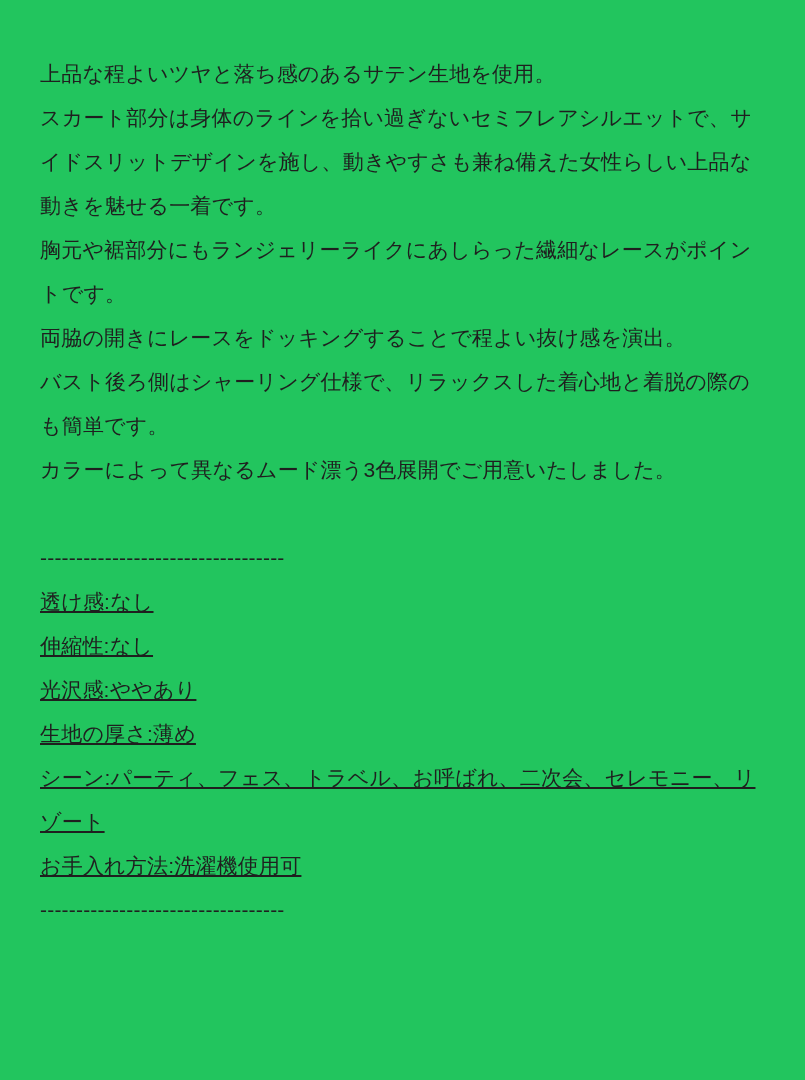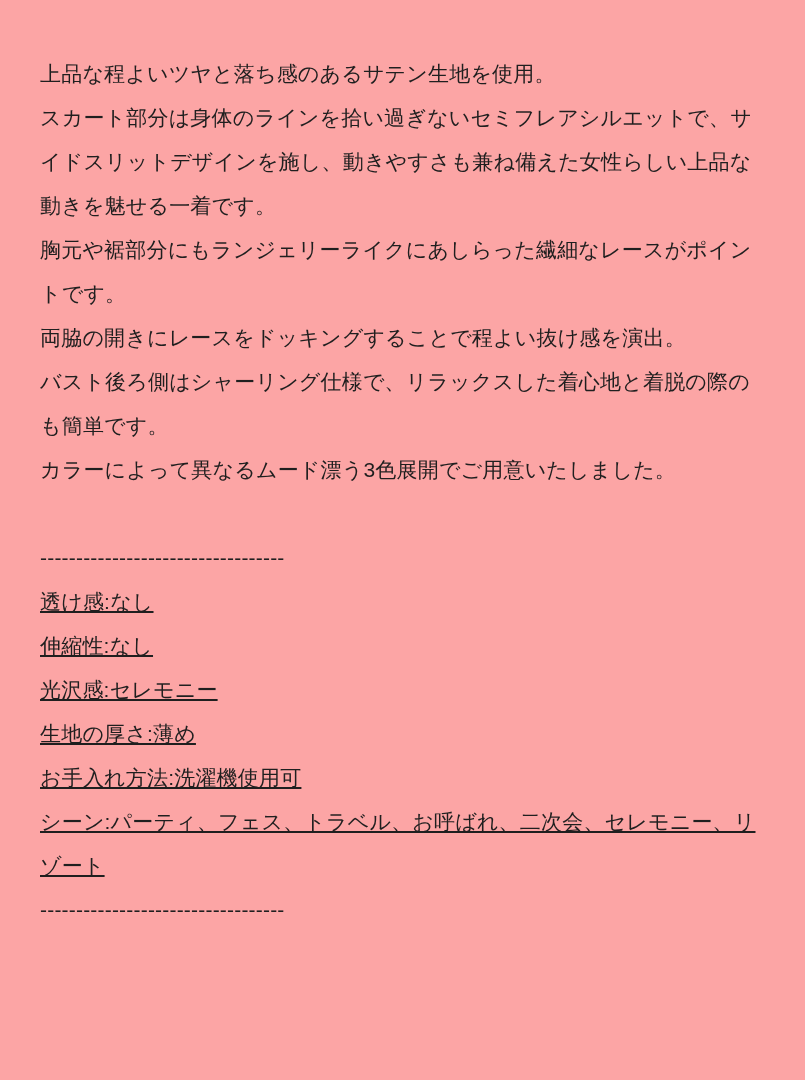--- a/index.html
+++ b/index.html
@@ -12,21 +12,21 @@
     height: 1080px;
     font-family: "Liberation Sans", "DejaVu Sans", sans-serif;
     color: #222222;
     overflow: hidden;
   }
   .page {
     box-sizing: border-box;
     width: 805px;
     height: 1080px;
     padding: 52px 40px 0 40px;
-    background: #fca5a5;
+    background: #22c55e;
   }
   .desc-block {
     font-size: 21px;
     line-height: 44px;
     letter-spacing: 0.2px;
     color: #1f1f1f;
   }
   .desc-line {
     margin: 0;
     white-space: pre-wrap;
@@ -69,21 +69,21 @@
     <p class="desc-line">カラーによって異なるムード漂う3色展開でご用意いたしました。</p>
   </div>
 
   <div class="spacer"></div>
 
   <div class="divider">----------------------------------</div>
 
   <div class="spec-block">
     <p class="spec-line">透け感:なし</p>
     <p class="spec-line">伸縮性:なし</p>
-    <p class="spec-line">光沢感:セレモニー</p>
+    <p class="spec-line">光沢感:ややあり</p>
     <p class="spec-line">生地の厚さ:薄め</p>
+    <p class="spec-line">シーン:パーティ、フェス、トラベル、お呼ばれ、二次会、セレモニー、リゾート</p>
     <p class="spec-line">お手入れ方法:洗濯機使用可</p>
-    <p class="spec-line">シーン:パーティ、フェス、トラベル、お呼ばれ、二次会、セレモニー、リゾート</p>
   </div>
 
   <div class="divider">----------------------------------</div>
 
 </div>
 
 </body></html>

